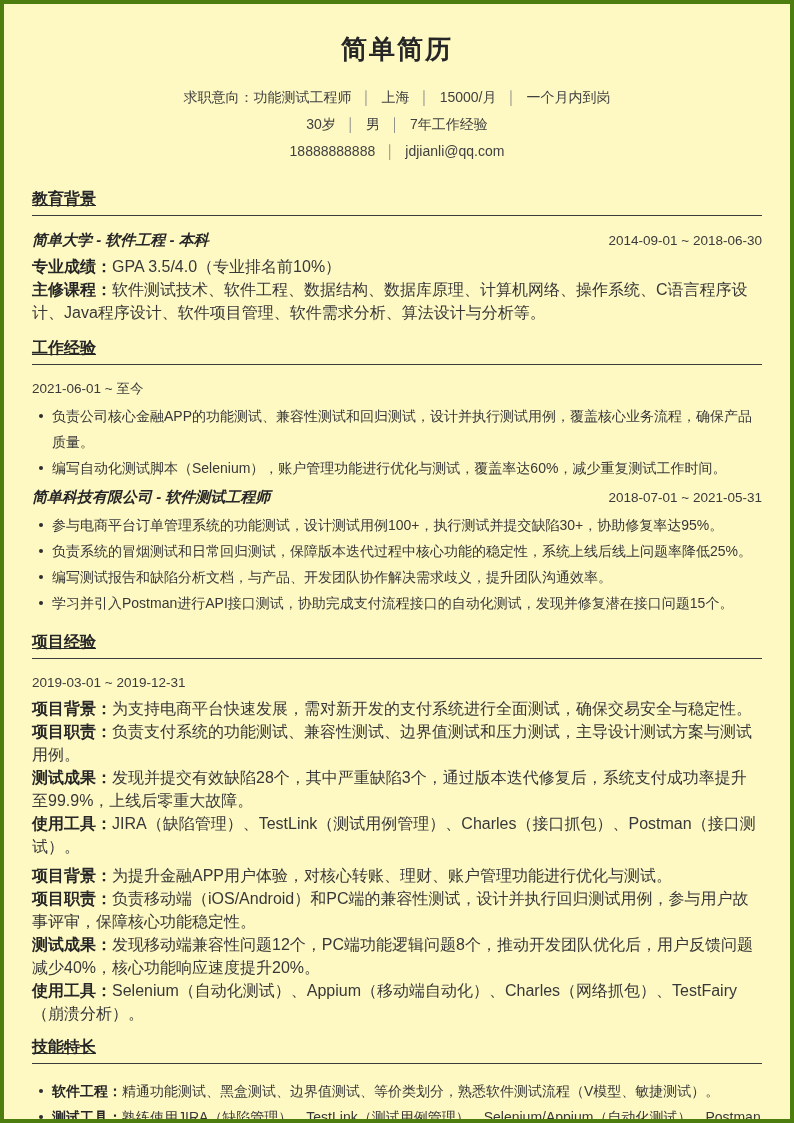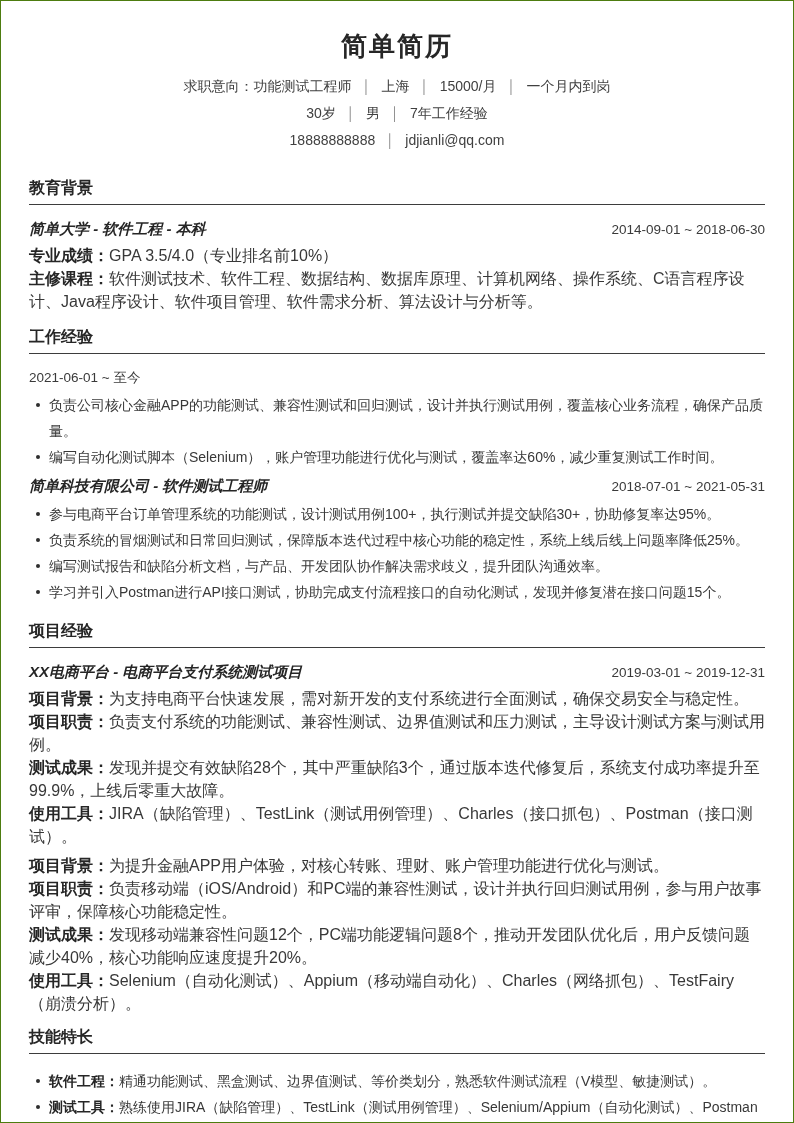--- a/index.html
+++ b/index.html
@@ -4,43 +4,43 @@
 <style>
   * { margin:0; padding:0; box-sizing:border-box; }
   html,body { background:#cfcfcf; }
   body {
     width:794px; height:1123px;
     font-family:"Liberation Sans","DejaVu Sans",sans-serif;
     color:#383838;
   }
   .page {
     width:794px; height:1123px;
-    background:#ffffff;
-    border:1px solid #4d7c0f;
+    background:#fef9c3;
+    border:4px solid #4d7c0f;
     padding:30px 28px 0 28px;
     overflow:hidden;
   }
   
   .resume-title {
     text-align:center; font-size:26px; line-height:30px;
     font-weight:700; color:#262626; letter-spacing:2px;
   }
-  .contact-block { margin-top:12px; }
+  .contact-block { margin-top:20px; }
   .contact-line {
     text-align:center; font-size:14px; line-height:27px; color:#404040;
   }
   .contact-line .sep { color:#8a8a8a; margin:0 11px; font-size:13px; }
   
   .section-edu    { margin-top:24px; }
   .section-work   { margin-top:14px; }
   .section-proj   { margin-top:16px; }
   .section-skills { margin-top:12px; }
   .sec-title {
     font-size:16px; line-height:20px; font-weight:700; color:#262626;
-    padding-bottom:6px; border-bottom:1px solid #3d3d3d;
+    padding-bottom:6px; border-bottom:1px solid #3d3d3d;text-decoration:underline;
   }
   .sec-content { margin-top:14px; }
   
   .entry + .entry { margin-top:6px; }
   .entry-head {
     display:flex; justify-content:space-between; align-items:baseline;
     line-height:20px; margin-bottom:4px;
   }
   .entry-title { font-size:15px; font-weight:700; color:#262626;font-style:italic; }
   .entry-date  { font-size:13.5px; color:#3a3a3a; white-space:nowrap; }
@@ -122,21 +122,20 @@
         </ul>
       </article>
     </div>
   </section>
 
   <section class="section-proj">
     <h2 class="sec-title">项目经验</h2>
     <div class="sec-content">
       <article class="entry">
         <div class="entry-head">
-          <span class="entry-title">XX电商平台 - 电商平台支付系统测试项目</span>
           <span class="entry-date">2019-03-01 ~ 2019-12-31</span>
         </div>
         <p class="field"><strong>项目背景：</strong><span>为支持电商平台快速发展，需对新开发的支付系统进行全面测试，确保交易安全与稳定性。</span></p>
         <p class="field"><strong>项目职责：</strong><span>负责支付系统的功能测试、兼容性测试、边界值测试和压力测试，主导设计测试方案与测试用例。</span></p>
         <p class="field"><strong>测试成果：</strong><span>发现并提交有效缺陷28个，其中严重缺陷3个，通过版本迭代修复后，系统支付成功率提升至99.9%，上线后零重大故障。</span></p>
         <p class="field"><strong>使用工具：</strong><span>JIRA（缺陷管理）、TestLink（测试用例管理）、Charles（接口抓包）、Postman（接口测试）。</span></p>
       </article>
       <article class="entry">
         <p class="field"><strong>项目背景：</strong><span>为提升金融APP用户体验，对核心转账、理财、账户管理功能进行优化与测试。</span></p>
         <p class="field"><strong>项目职责：</strong><span>负责移动端（iOS/Android）和PC端的兼容性测试，设计并执行回归测试用例，参与用户故事评审，保障核心功能稳定性。</span></p>

